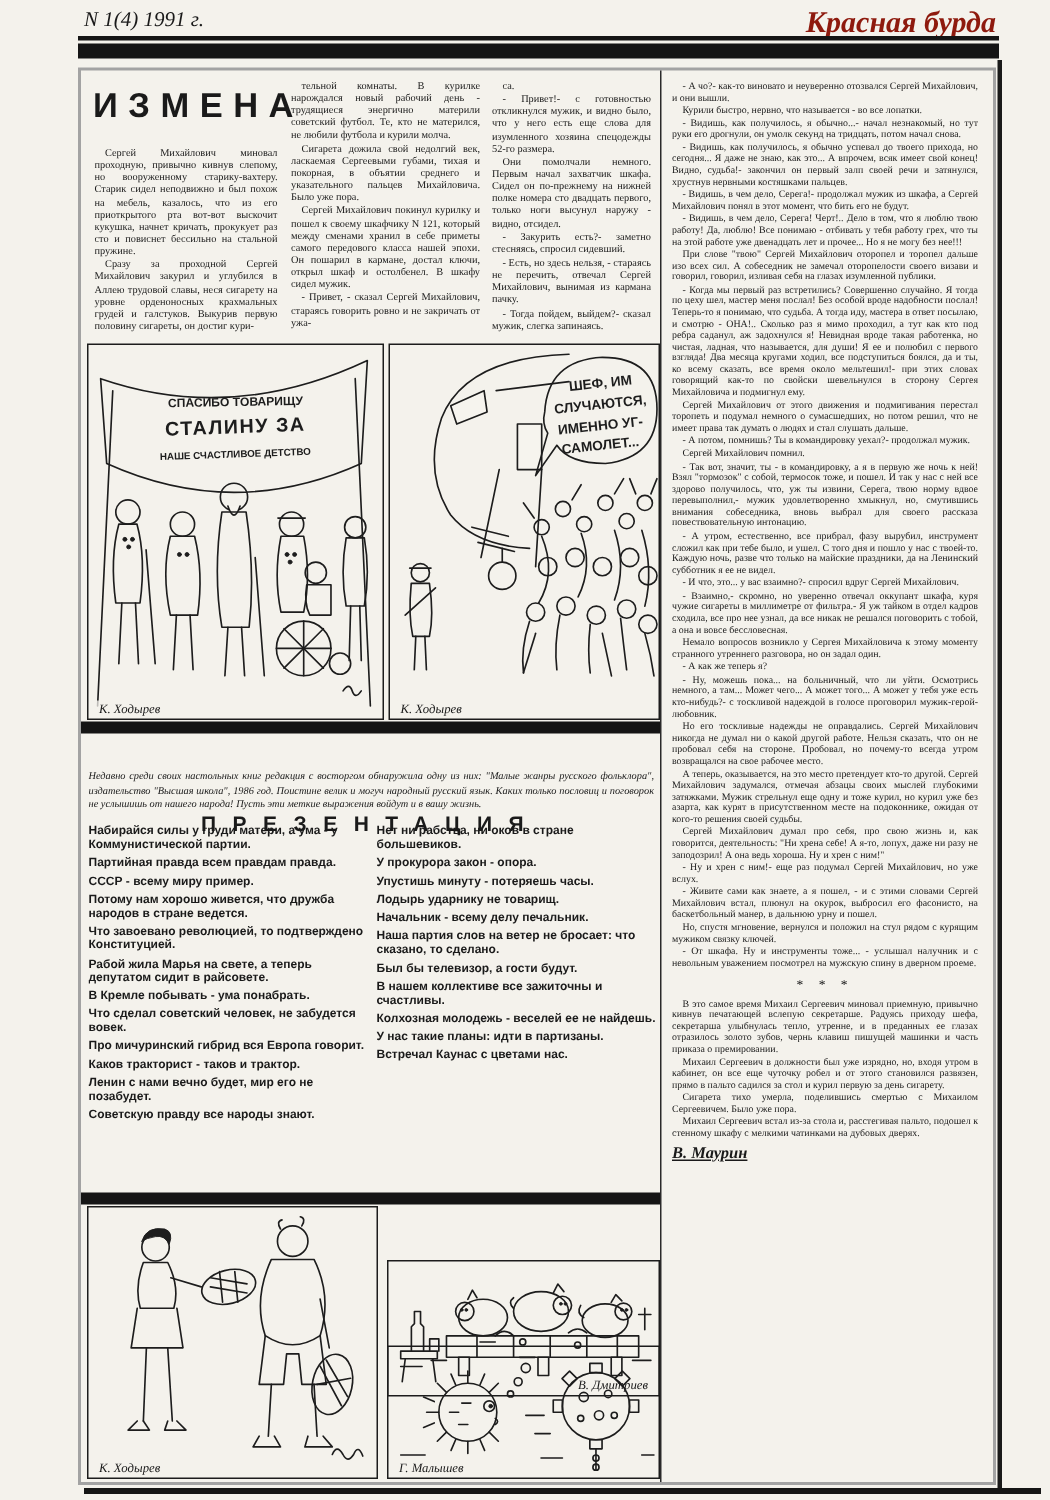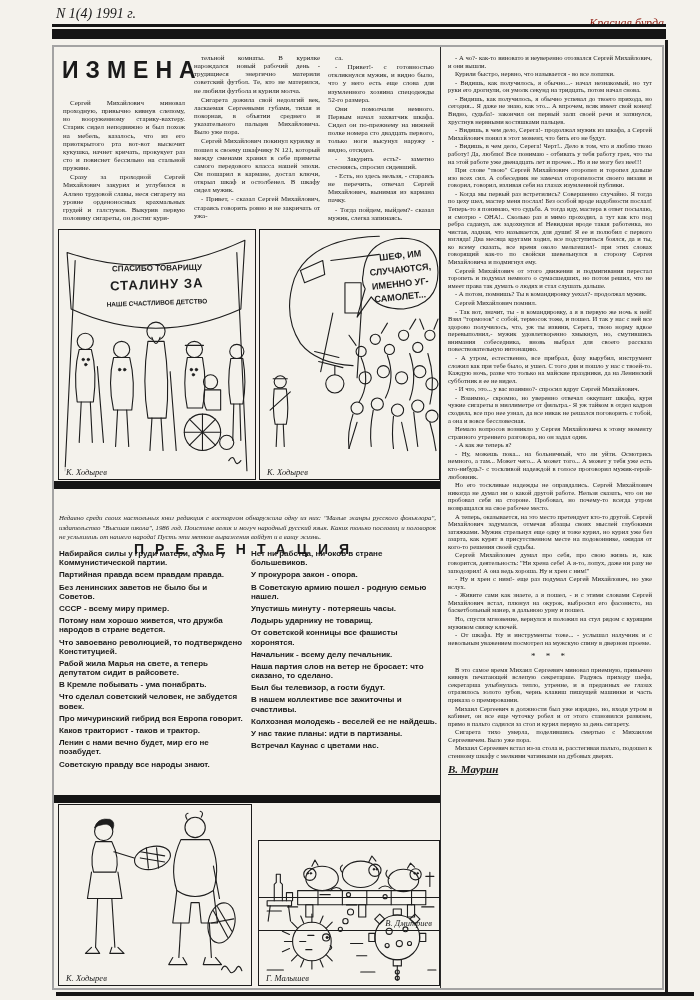--- a/index.html
+++ b/index.html
@@ -1,21 +1,21 @@
 <!DOCTYPE html>
 <html><head>
 <meta charset="utf-8">
 <style>
   html,body{margin:0;padding:0;}
   body{width:700px;height:1000px;background:#f4f2ec;position:relative;overflow:hidden;
        font-family:"Liberation Serif", serif;color:#1a1a1a;}
   .abs{position:absolute;}
   
   .mast-issue{left:56px;top:6px;font-style:italic;font-size:14px;}
-  .mast-title{right:36px;top:16px;font-style:italic;font-weight:normal;font-size:12px;}
+  .mast-title{right:36px;top:4px;font-style:italic;font-weight:bold;font-size:20px;}
   .mast-bar{left:52px;top:27px;width:614px;height:10px;background:#151515;border-top:2px solid #f4f2ec;box-shadow:0 -3px 0 #151515;}
   
   .box{left:52px;top:45px;width:608px;height:941px;border:2px solid #a3a3a3;}
   .vdiv{left:386px;top:0;width:1px;height:941px;background:#2a2a2a;}
   
   .story-title{left:8px;top:10px;font-family:"Liberation Sans",sans-serif;font-weight:bold;
                font-size:23px;letter-spacing:7px;white-space:nowrap;}
   .ncol{font-size:6.9px;line-height:1.18;text-align:justify;overflow:hidden;}
   .c1{left:9px;top:52px;width:122px;height:176px;}
   .c2{left:140px;top:7px;width:126px;height:221px;}
@@ -254,39 +254,36 @@
     </svg>
     <span class="caption">К. Ходырев</span>
   </div>
 
   <div class="abs hbar1"></div>
   <div class="abs pres-title">ПРЕЗЕНТАЦИЯ</div>
   <div class="abs pres-intro">Недавно среди своих настольных книг редакция с восторгом обнаружила одну из них: "Малые жанры русского фольклора", издательство "Высшая школа", 1986 год. Поистине велик и могуч народный русский язык. Каких только пословиц и поговорок не услышишь от нашего народа! Пусть эти меткие выражения войдут и в вашу жизнь.</div>
   <div class="abs aph-l">
       <p class="aph">Набирайся силы у груди матери, а ума - у Коммунистической партии.</p>
       <p class="aph">Партийная правда всем правдам правда.</p>
-      <p class="aph">Без ленинских заветов не было бы и Советов.</p>
       <p class="aph">СССР - всему миру пример.</p>
       <p class="aph">Потому нам хорошо живется, что дружба народов в стране ведется.</p>
       <p class="aph">Что завоевано революцией, то подтверждено Конституцией.</p>
       <p class="aph">Рабой жила Марья на свете, а теперь депутатом сидит в райсовете.</p>
       <p class="aph">В Кремле побывать - ума понабрать.</p>
       <p class="aph">Что сделал советский человек, не забудется вовек.</p>
       <p class="aph">Про мичуринский гибрид вся Европа говорит.</p>
       <p class="aph">Каков тракторист - таков и трактор.</p>
       <p class="aph">Ленин с нами вечно будет, мир его не позабудет.</p>
       <p class="aph">Советскую правду все народы знают.</p>
     </div>
   <div class="abs aph-r">
       <p class="aph">Нет ни рабства, ни оков в стране большевиков.</p>
       <p class="aph">У прокурора закон - опора.</p>
-      <p class="aph">В Советскую армию пошел - родную семью нашел.</p>
       <p class="aph">Упустишь минуту - потеряешь часы.</p>
       <p class="aph">Лодырь ударнику не товарищ.</p>
-      <p class="aph">От советской конницы все фашисты хоронятся.</p>
       <p class="aph">Начальник - всему делу печальник.</p>
       <p class="aph">Наша партия слов на ветер не бросает: что сказано, то сделано.</p>
       <p class="aph">Был бы телевизор, а гости будут.</p>
       <p class="aph">В нашем коллективе все зажиточны и счастливы.</p>
       <p class="aph">Колхозная молодежь - веселей ее не найдешь.</p>
       <p class="aph">У нас такие планы: идти в партизаны.</p>
       <p class="aph">Встречал Каунас с цветами нас.</p>
     </div>
   <div class="abs hbar2"></div>
 

